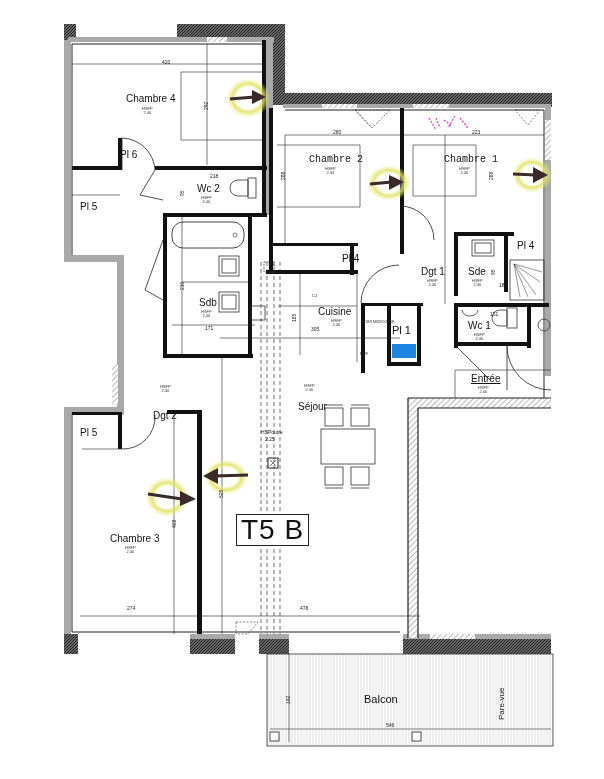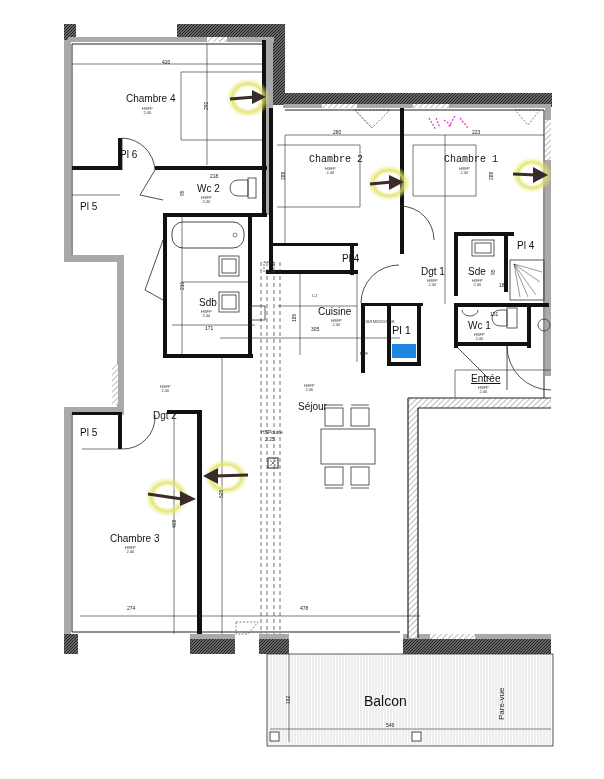--- a/index.html
+++ b/index.html
@@ -304,21 +304,21 @@
 
 <div class="lbl" style="left:318px;top:307px;text-align:center;">Cuisine</div>
 <div class="sub" style="left:331px;top:319px;">HSFP<br>2.40</div>
 
 <div class="lbl" style="left:298px;top:372px;margin-top:30px;">Séjour</div>
 <div class="sub" style="left:304px;top:384px;">HSFP<br>2.40</div>
 
 <div class="lbl" style="left:471px;top:374px;text-decoration:underline;">Entrée</div>
 <div class="sub" style="left:478px;top:386px;">HSFP<br>2.40</div>
 
-<div class="lbl" style="left:364px;top:694px;font-size:14px;">Balcon</div>
+<div class="lbl" style="left:364px;top:694px;font-size:11px;">Balcon</div>
 
 
 <div class="lbl" style="left:80px;top:150px;padding-left:40px;">Pl 6</div>
 <div class="lbl" style="left:80px;top:202px;">Pl 5</div>
 <div class="lbl" style="left:314px;top:254px;margin-left:28px;">Pl 4</div>
 <div class="lbl" style="left:392px;top:315px;font-size:11px;margin-top:10px;">Pl 1</div>
 <div class="lbl" style="left:517px;top:241px;">Pl 4</div>
 <div class="lbl" style="left:80px;top:428px;">Pl 5</div>
 
 
@@ -346,13 +346,14 @@
 <div class="dimv" style="left:491px;top:275px;">95</div>
 <div class="dim" style="left:490px;top:312px;">151</div>
 <div class="dim" style="left:127px;top:606px;">274</div>
 <div class="dimv" style="left:172px;top:528px;">408</div>
 <div class="dimv" style="left:219px;top:498px;">525</div>
 <div class="dim" style="left:300px;top:606px;">478</div>
 <div class="dim" style="left:386px;top:723px;">546</div>
 <div class="dimv" style="left:286px;top:704px;">192</div>
 
 
+<div class="tag" style="left:236px;top:514px;">T5 B</div>
 </div>
 
 </body></html>

